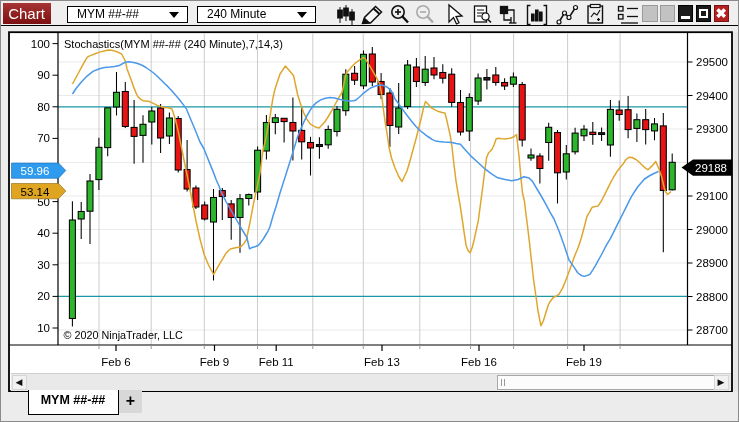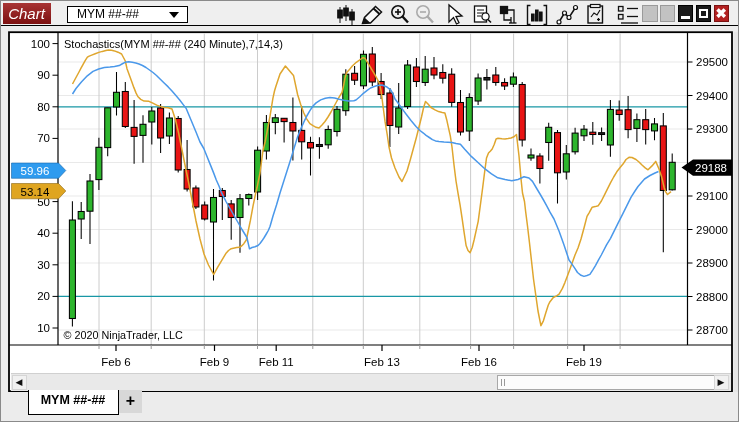--- a/index.html
+++ b/index.html
@@ -9,21 +9,21 @@
     font-family:"Liberation Sans", sans-serif;
     box-sizing:border-box; border:1px solid #8a8a8a;
   }
   #titlebar {
     position:absolute; left:0; top:0; width:739px; height:24px;
     background:#efefef; border-bottom:1.6px solid #000;
   }
   #chip {
     position:absolute; left:1.5px; top:1.5px; width:48px; height:21.5px;
     background:linear-gradient(#a83434,#7c1010);
-    color:#fff; font-size:15px; text-align:center; line-height:21px;font-style:italic;
+    color:#fff; font-size:15px; text-align:center; line-height:21px;
   }
   .dd {
     position:absolute; top:5px; height:14.5px; background:#fff;
     border:1.8px solid #000; font-size:12px; color:#000;
     line-height:14px; padding-left:9px;
   }
   .dd .chev { position:absolute; right:8px; top:4.5px; width:0; height:0; border-left:5.5px solid transparent; border-right:5.5px solid transparent; border-top:6.5px solid #000; }
   .wbtn { position:absolute; top:4px; width:15.5px; height:16.5px; box-sizing:border-box; }
   #tabs { position:absolute; left:0; top:390.5px; width:739px; height:31.5px; background:#ececec; }
   #tab1 {
@@ -211,20 +211,21 @@
 <path d="M10.5 182.5 L57.5 182.5 L64.8 190 L57.5 197.8 L10.5 197.8 Z" fill="#dfa520" stroke="#8a6410" stroke-width="0.6"></path>
 <text x="34" y="194.5" font-size="11.5" text-anchor="middle" fill="#000">53.14</text>
 <path d="M731 158.5 L692 158.5 L680.5 166.5 L692 174.8 L731 174.8 Z" fill="#000"></path>
 <text x="694" y="170.5" font-size="11.5" fill="#fff">29188</text>
 <text x="63" y="46.5" font-size="11" fill="#000">Stochastics(MYM ##-## (240 Minute),7,14,3)</text>
 <text x="62.5" y="338" font-size="10.8" fill="#000">© 2020 NinjaTrader, LLC</text>
 </svg>
   <div id="titlebar">
     <div id="chip">Chart</div>
     <div class="dd" style="left:66px; width:110px;">MYM ##-##<span class="chev"></span></div>
+    <div class="dd" style="left:196px; width:108px;">240 Minute<span class="chev"></span></div>
   </div>
   <svg width="739" height="28" viewBox="0 0 739 28" style="position:absolute;left:0;top:0">
 <g stroke="#111" fill="#111">
         <line x1="339" y1="6" x2="339" y2="22" stroke-width="1"></line>
         <rect x="336.7" y="9" width="4.6" height="8"></rect>
         <line x1="345" y1="4" x2="345" y2="20" stroke-width="1"></line>
         <rect x="342.7" y="7" width="4.6" height="8"></rect>
         <line x1="351" y1="8" x2="351" y2="24" stroke-width="1"></line>
         <rect x="348.7" y="11" width="4.6" height="8"></rect>
       </g>

